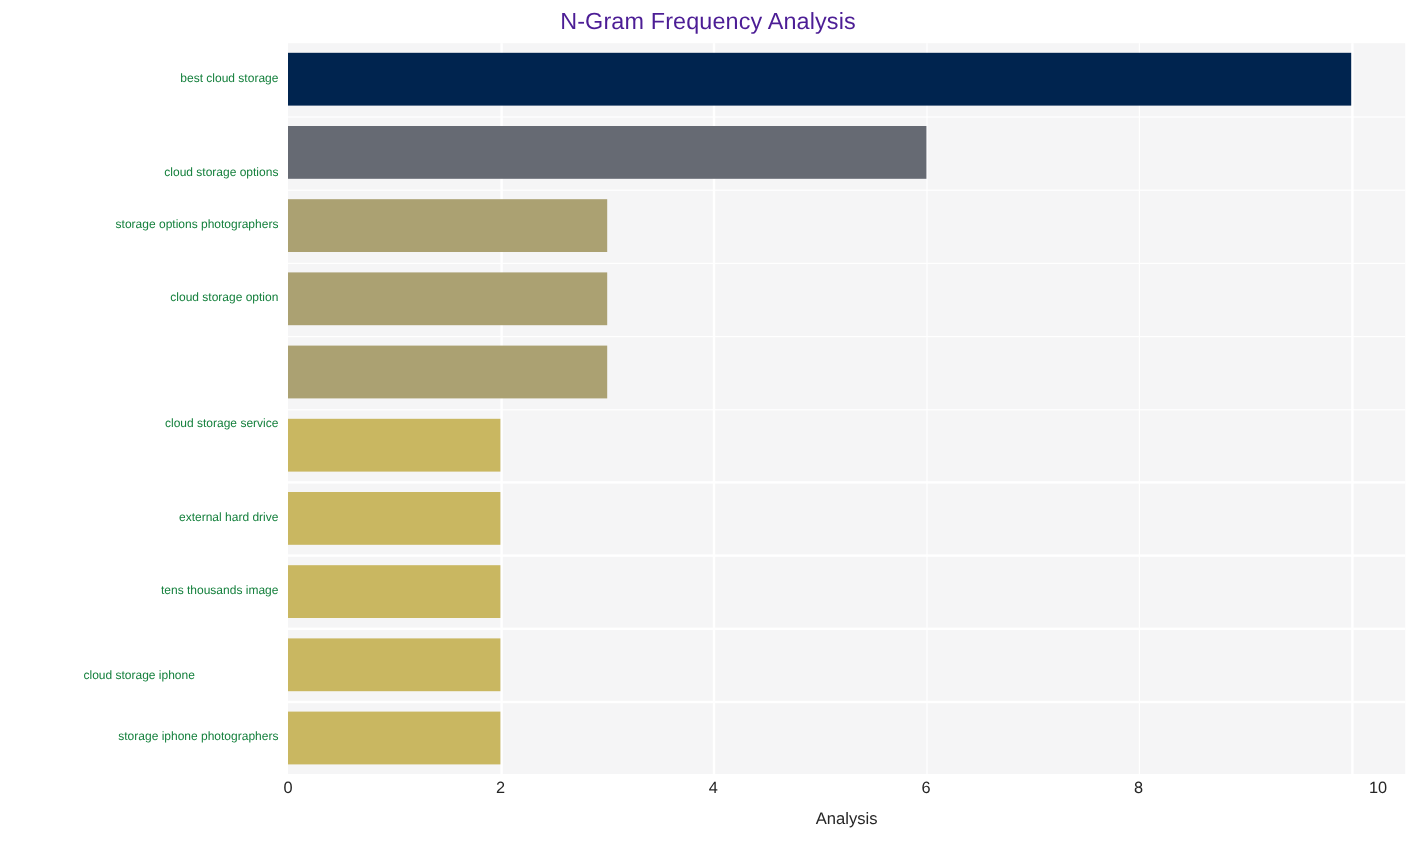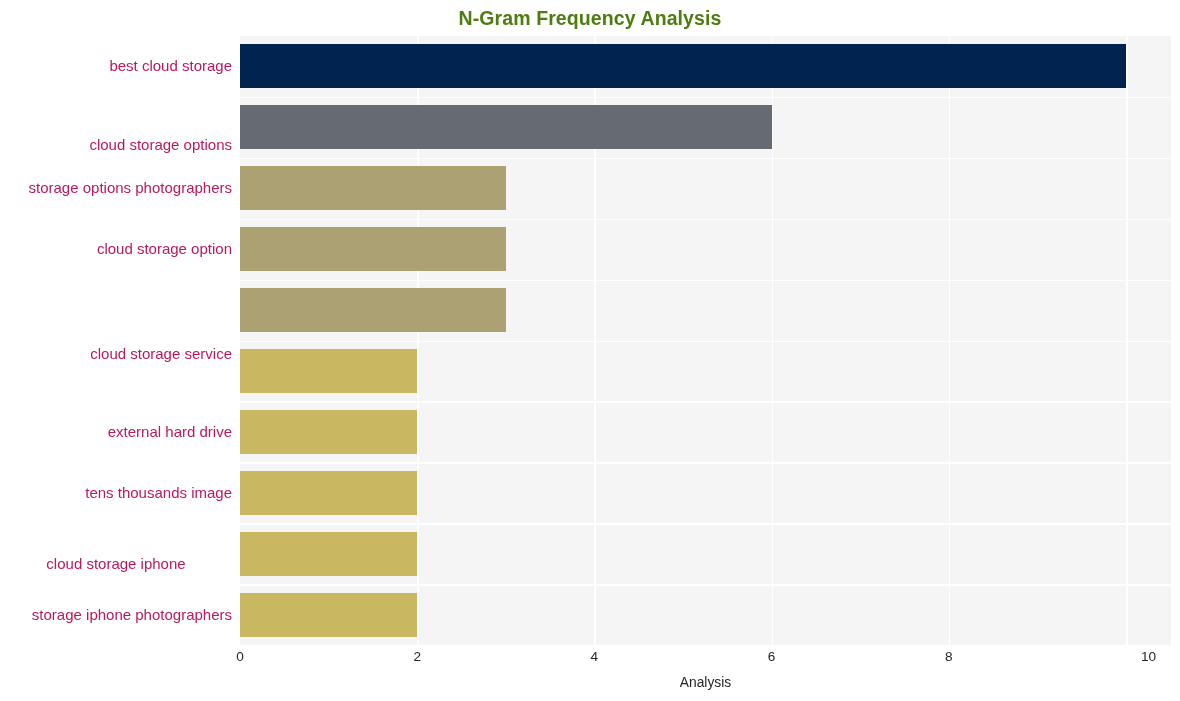--- a/index.html
+++ b/index.html
@@ -22,22 +22,22 @@
   }
 
   
   #chart-title {
     position: absolute;
     left: 0;
     top: 7px;
     width: 1180px;
     text-align: center;
     font-size: 19.5px;
-    font-weight: bold;
-    color: #4d7c0f;
+    font-weight: normal;
+    color: #4c1d95;
     letter-spacing: 0.1px;
   }
 
   
   #plot-area {
     position: absolute;
     left: 240px;
     top: 36px;
     width: 931px;
     height: 609px;
@@ -66,22 +66,22 @@
     left: 0;
     height: 44px;
   }
 
   
   .ylabel {
     position: absolute;
     right: 0;
     width: 232px;
     text-align: right;
-    font-size: 15px;
-    color: #be185d;
+    font-size: 10px;
+    color: #15803d;
     white-space: nowrap;
     line-height: 16px;
   }
   #y-axis-labels {
     position: absolute;
     left: 0;
     top: 36px;
     width: 232px;
     height: 609px;
   }

